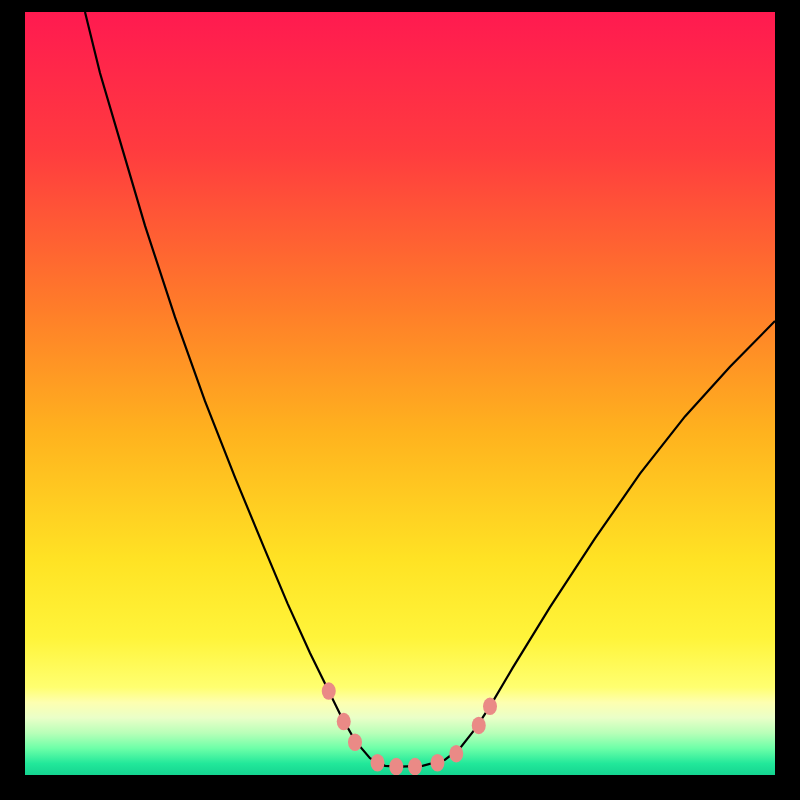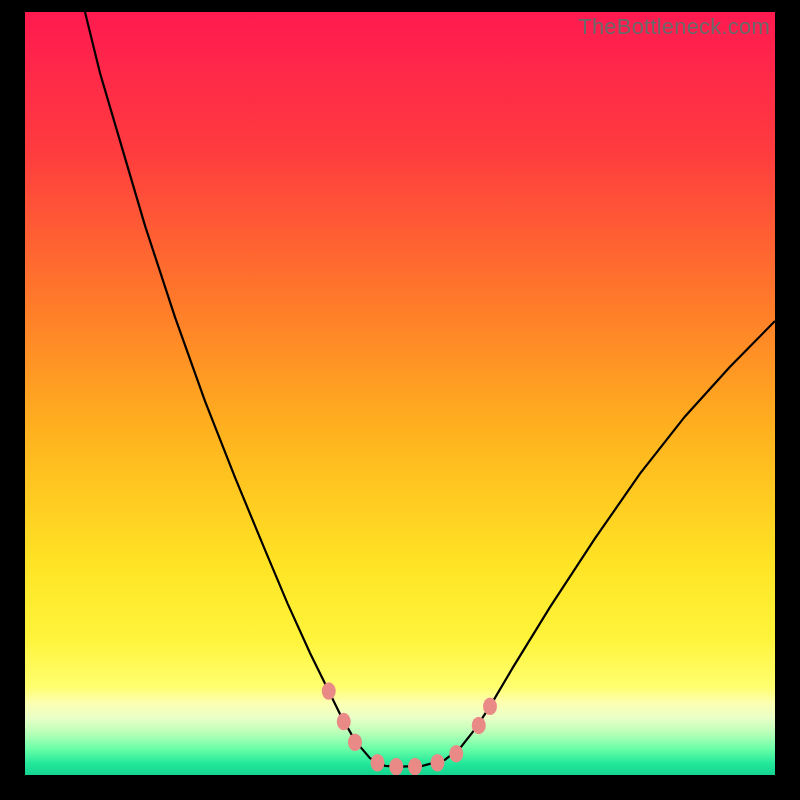--- a/index.html
+++ b/index.html
@@ -31,21 +31,20 @@
     font-size: 22px;
     font-weight: 500;
     letter-spacing: 0.2px;
     z-index: 10;
   }
 </style>
 </head>
 <body>
 
 <div class="frame">
-  <div class="watermark">TheBottleneck.com</div>
   <svg class="plot" viewBox="0 0 750 763" preserveAspectRatio="none">
     <defs>
       <linearGradient id="bg-grad" x1="0" y1="0" x2="0" y2="1">
           <stop offset="0.00%" stop-color="#ff1a50"></stop>
           <stop offset="18.00%" stop-color="#ff3b3f"></stop>
           <stop offset="38.00%" stop-color="#ff7a2a"></stop>
           <stop offset="55.00%" stop-color="#ffb21e"></stop>
           <stop offset="72.00%" stop-color="#ffe324"></stop>
           <stop offset="82.00%" stop-color="#fff43a"></stop>
           <stop offset="88.50%" stop-color="#ffff70"></stop>

